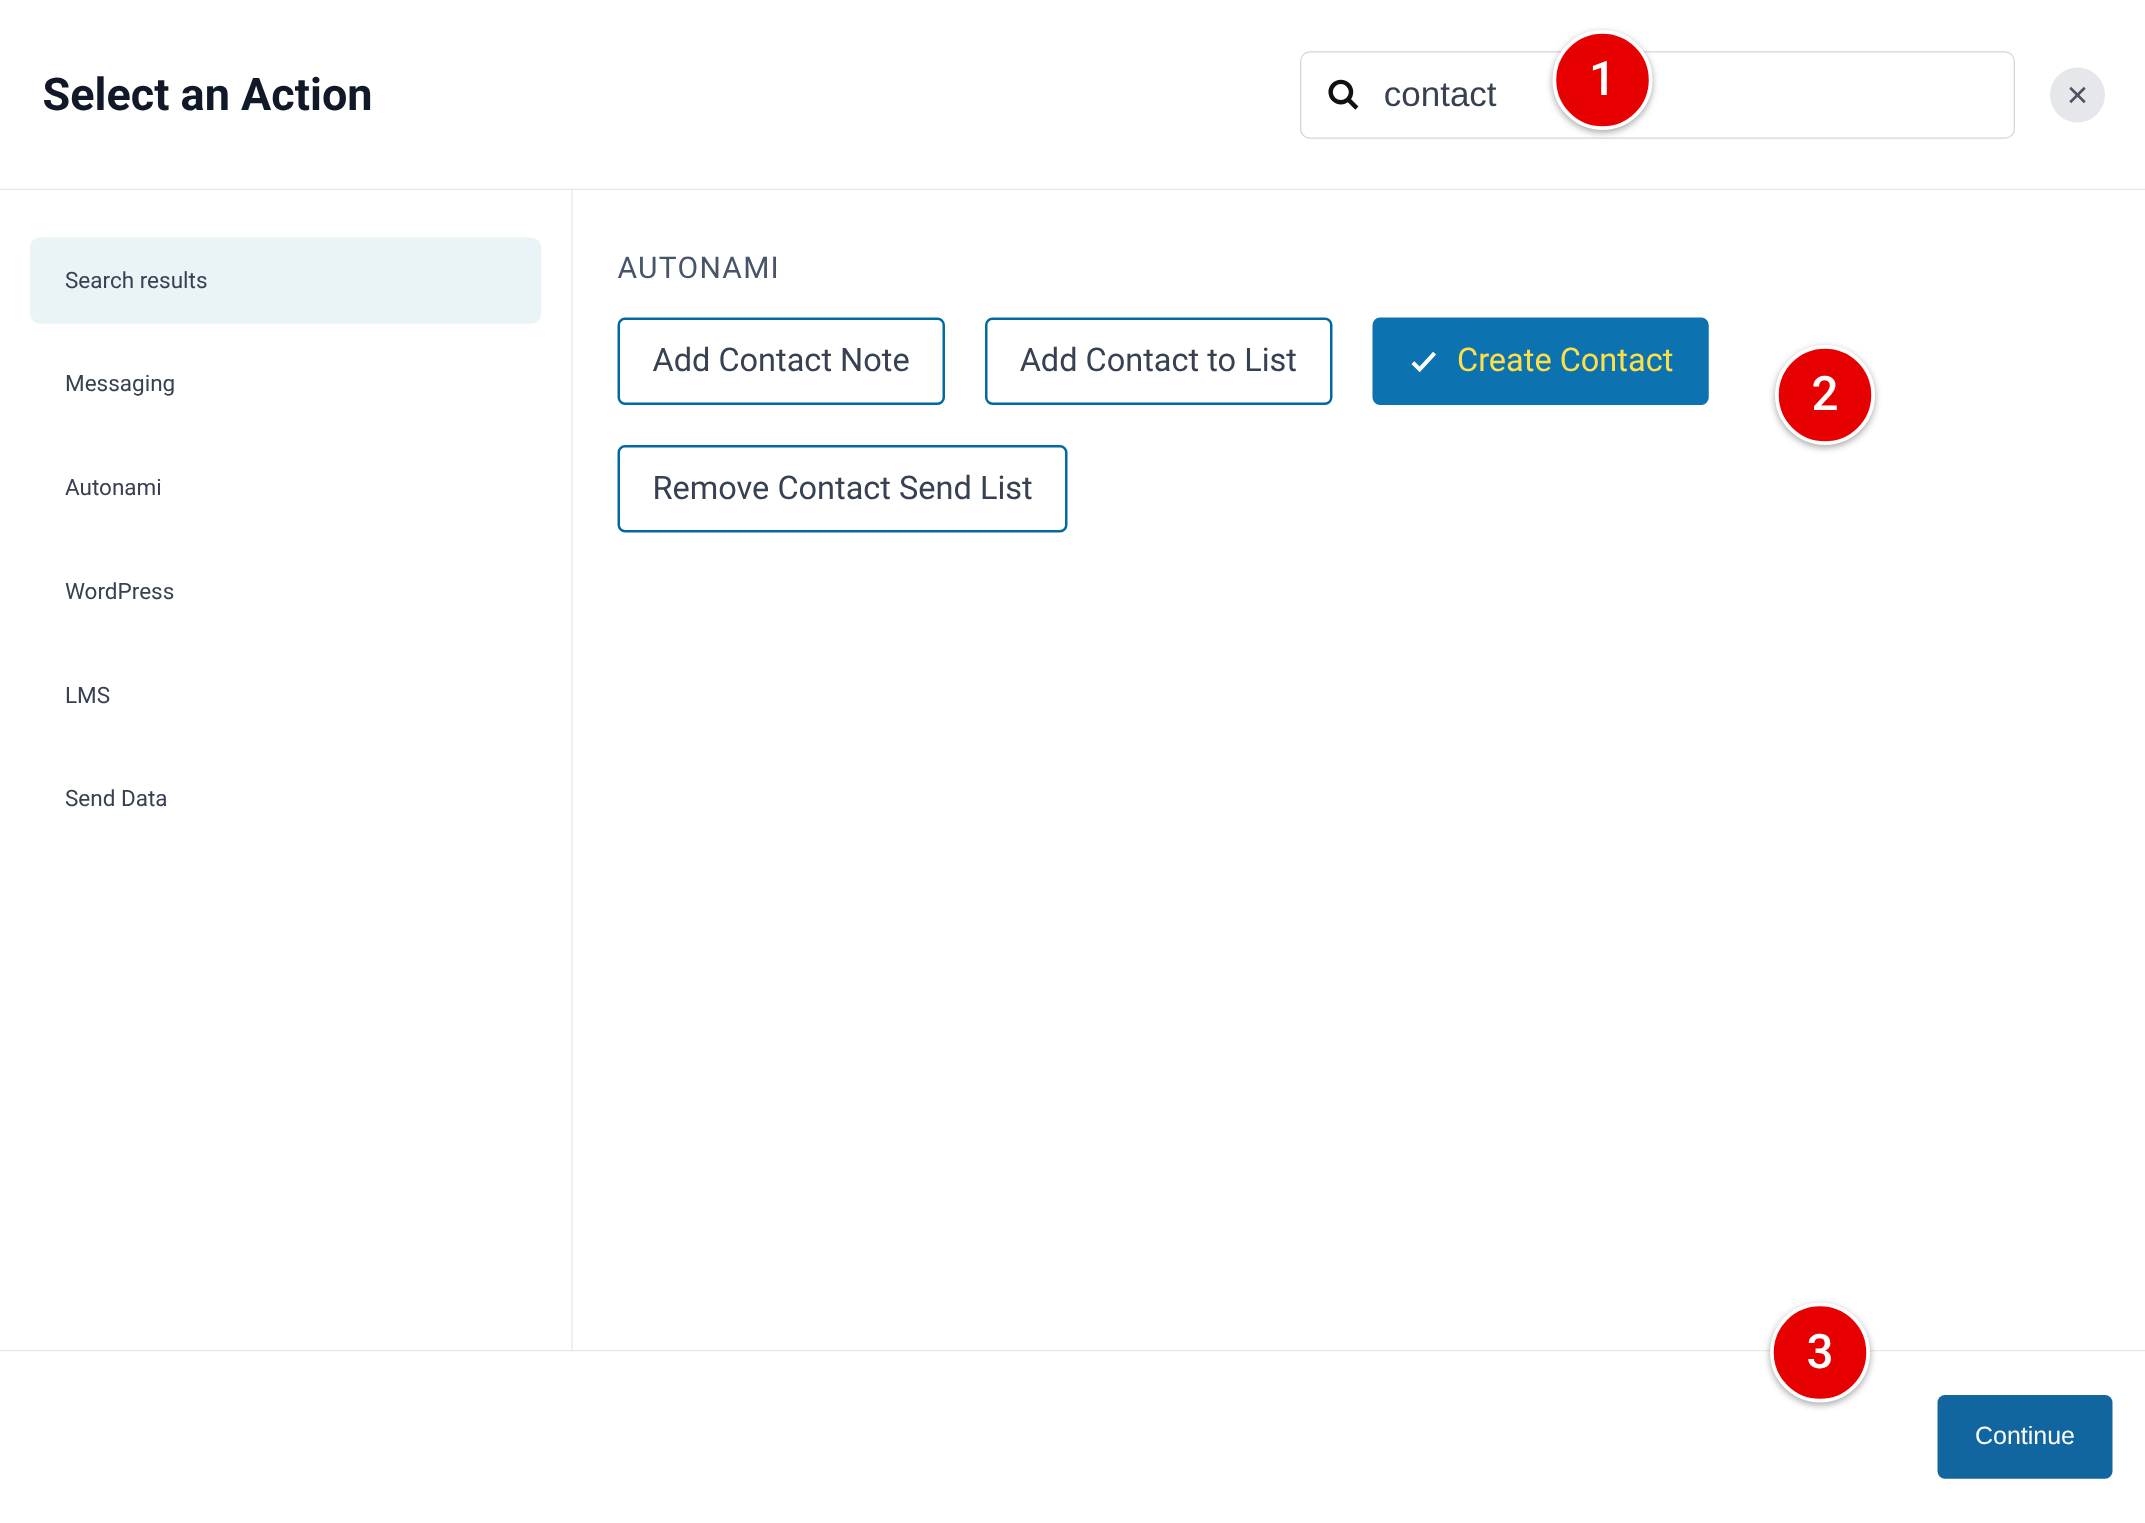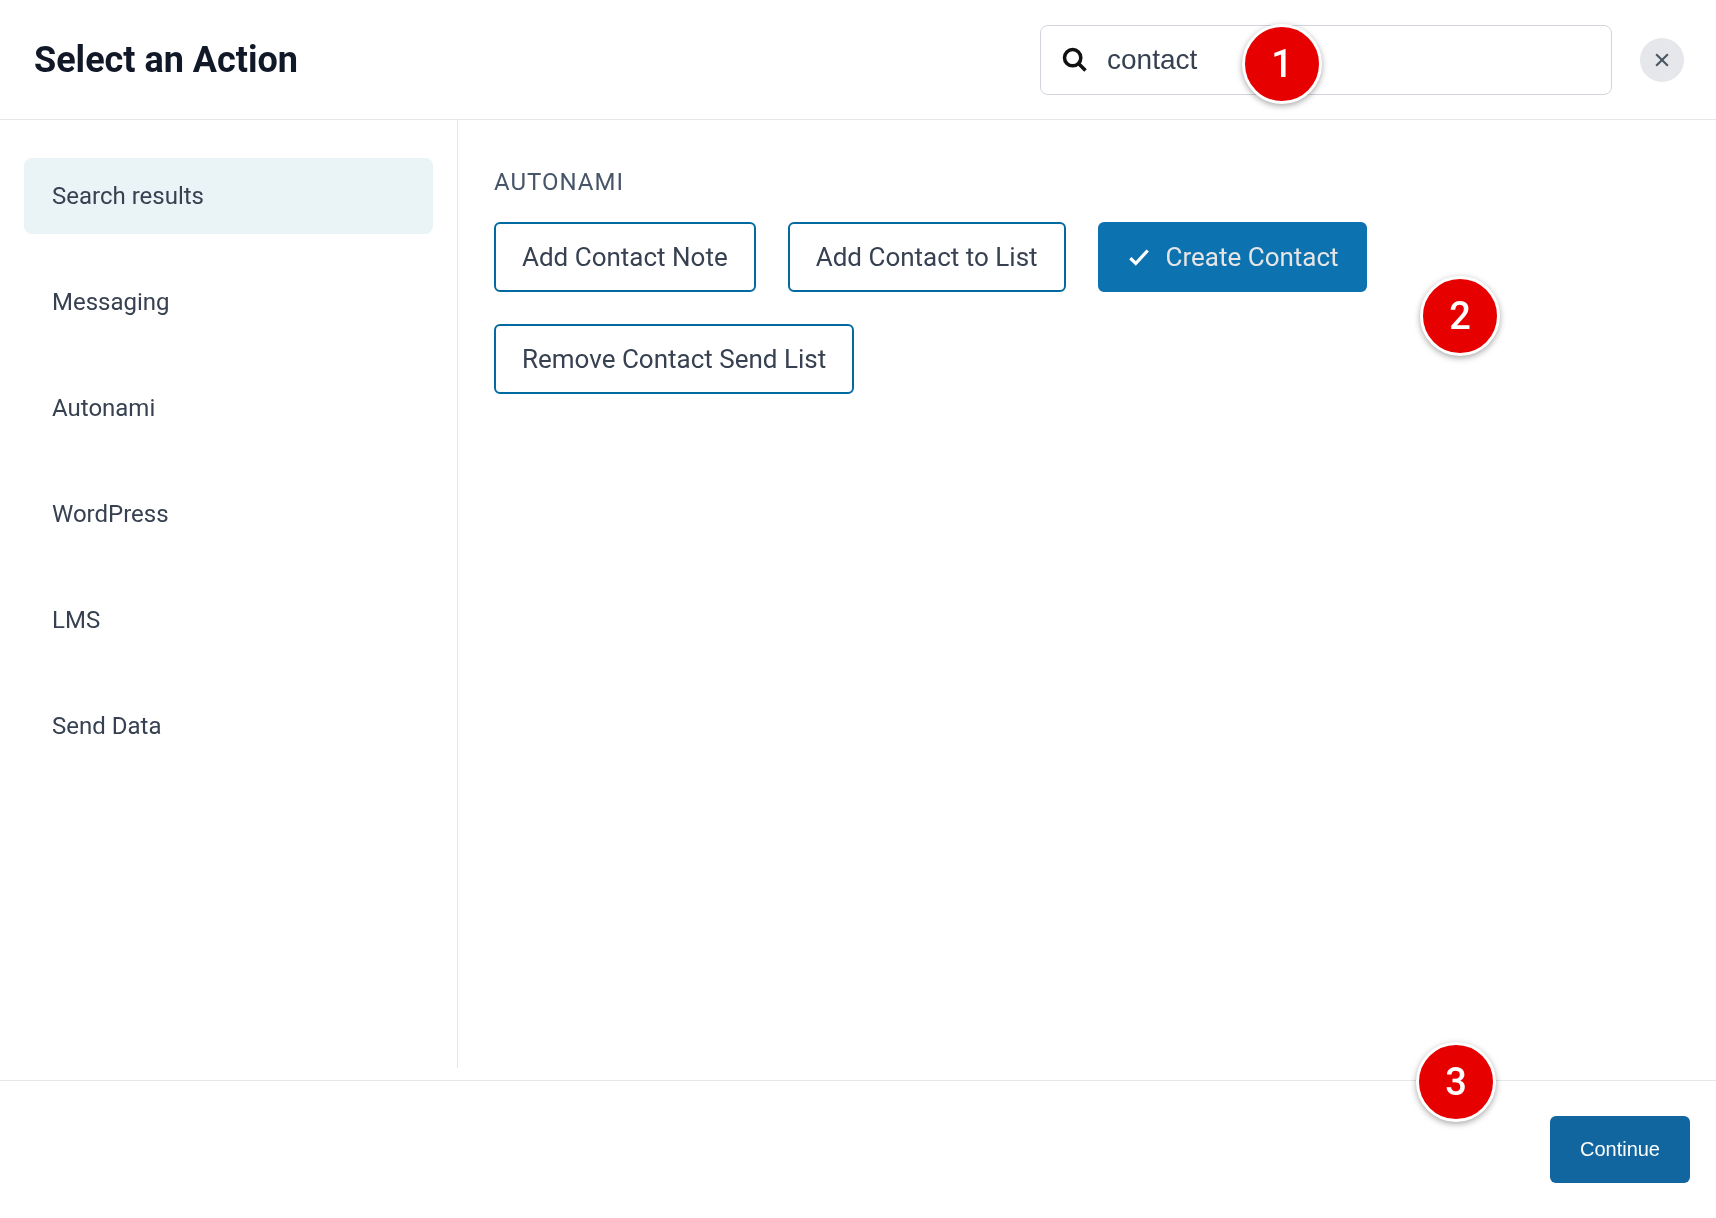--- a/index.html
+++ b/index.html
@@ -11,21 +11,21 @@
     height: 1218px;
     overflow: hidden;
     position: relative;
   }
   .header {
     display: flex;
     align-items: center;
     justify-content: space-between;
     padding: 24px 32px 24px 34px;
     border-bottom: 1px solid #e5e7eb;
-    height: 120px;
+    height: 152px;
   }
   .header-title {
     font-size: 36px;
     font-weight: 700;
     color: #111827;
   }
   .header-right {
     display: flex;
     align-items: center;
     gap: 28px;
@@ -73,25 +73,25 @@
     display: flex;
     height: 948px;
   }
   .sidebar {
     width: 458px;
     border-right: 1px solid #e5e7eb;
     padding: 38px 24px 0 24px;
   }
   .sidebar-item {
     padding: 24px 28px;
-    font-size: 24px;
+    font-size: 18px;
     color: #374151;
     border-radius: 8px;
     cursor: pointer;
-    margin-bottom: 30px;
+    margin-bottom: 14px;
   }
   .sidebar-item.active {
     background: #eaf4f7;
     color: #374151;
   }
 
   .main {
     flex: 1;
     padding: 48px 36px;
     position: relative;
@@ -115,21 +115,21 @@
     padding: 18px 26px;
     border-radius: 6px;
     cursor: pointer;
     display: flex;
     align-items: center;
     gap: 14px;
   }
   .action-btn.selected {
     background: #0d72b0;
     border-color: #0d72b0;
-    color: #e5e5e5;
+    color: #fde047;
   }
   .action-btn.selected .check-icon { display: inline-flex; }
   .check-icon {
     display: none;
     width: 26px; height: 26px;
     align-items: center; justify-content: center;
   }
 
   .footer {
     position: absolute;

